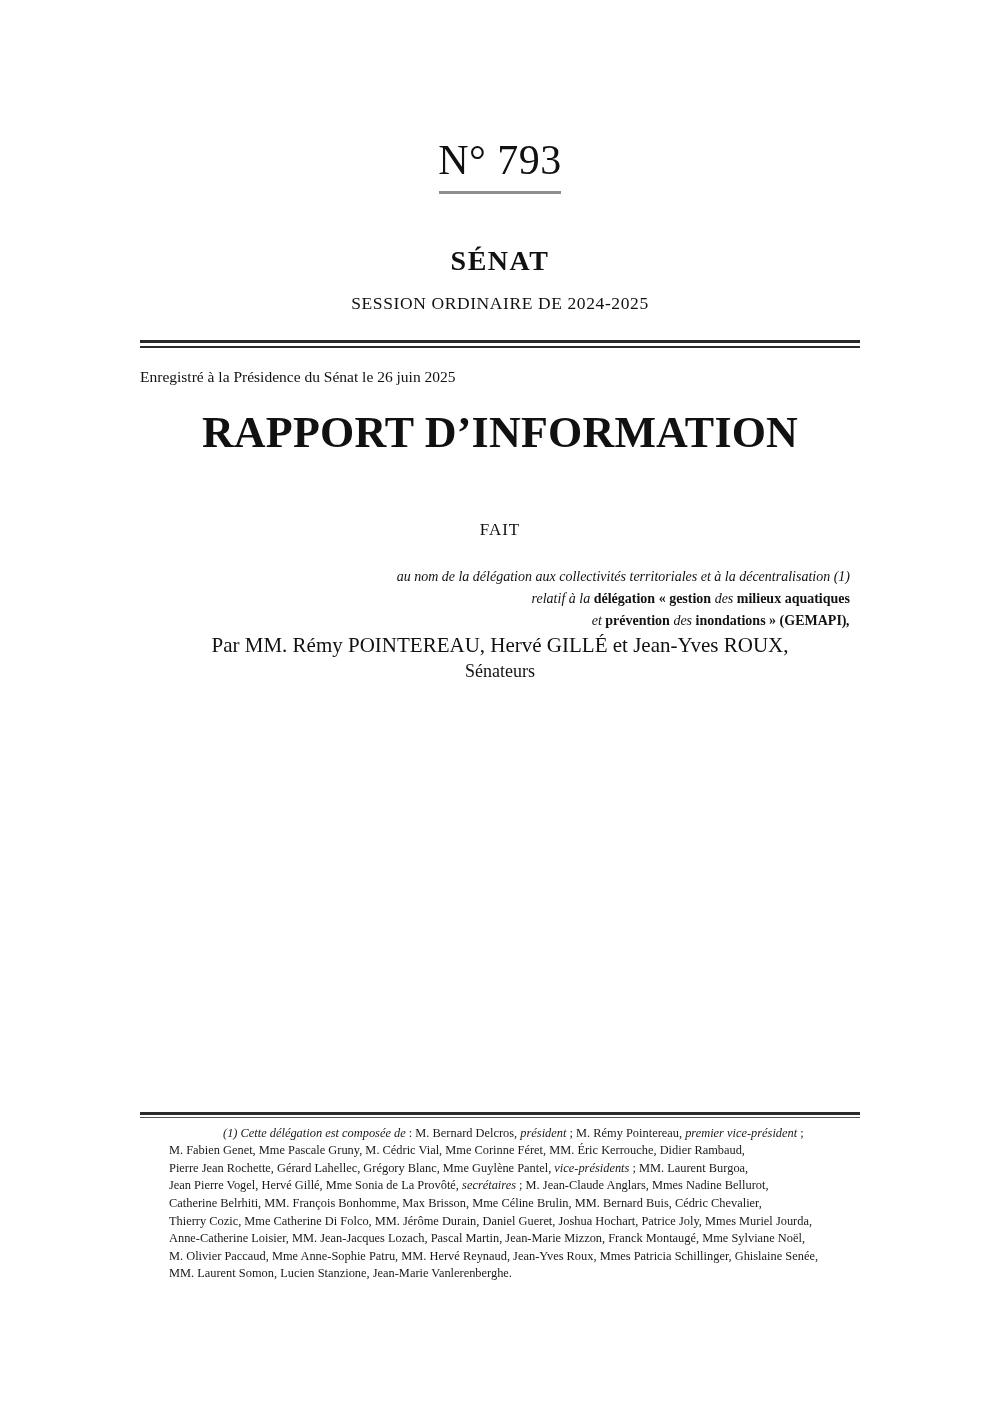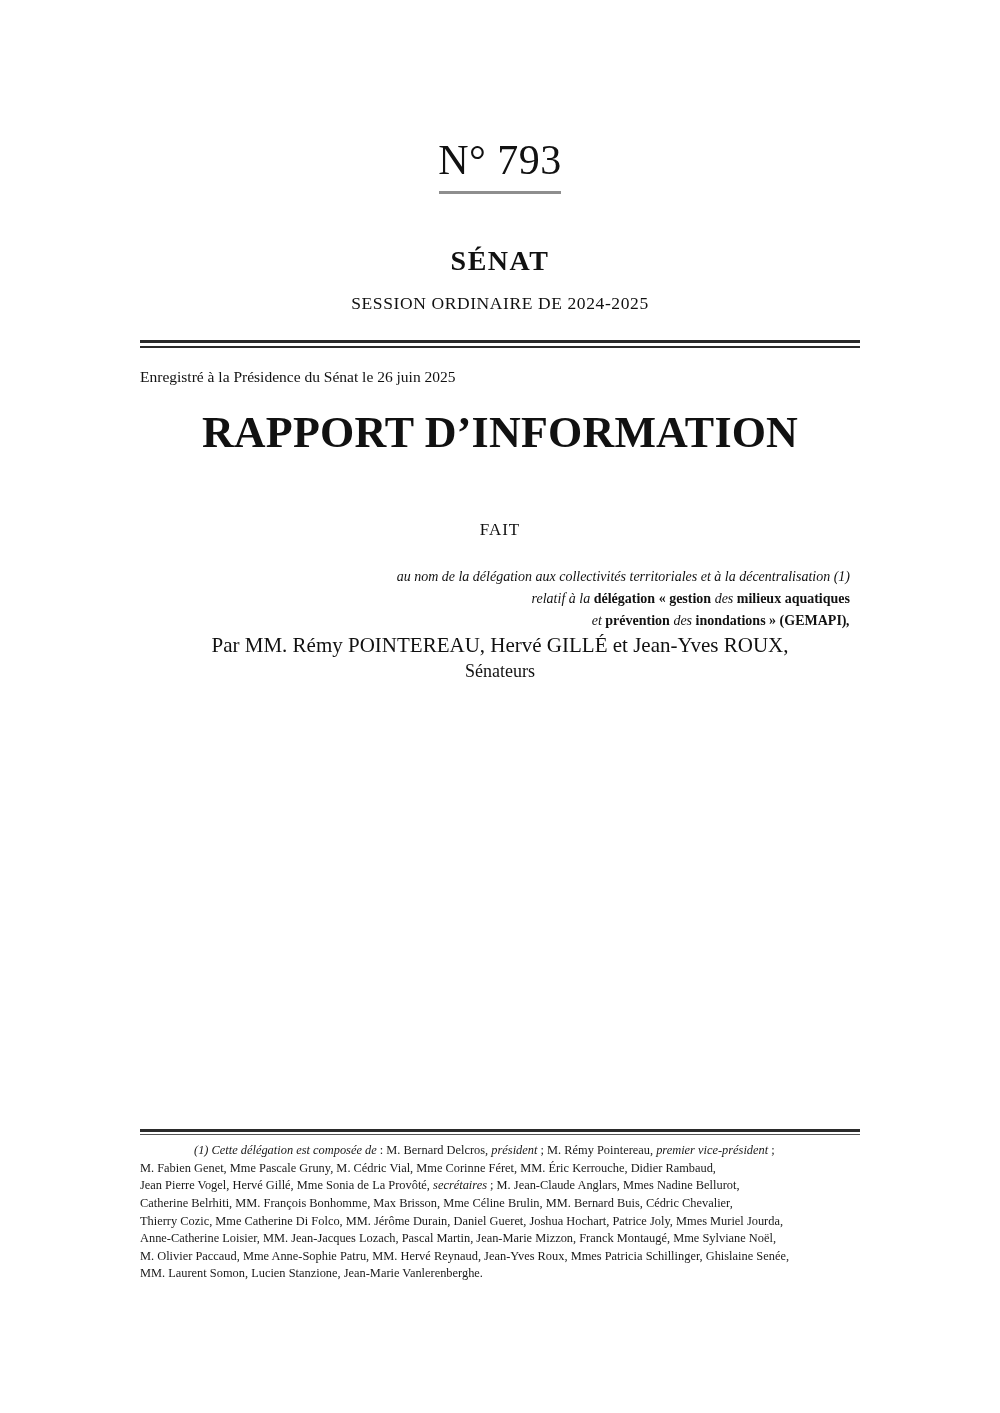--- a/index.html
+++ b/index.html
@@ -135,20 +135,21 @@
     height: 1px;
     background: #555555;
   }
   .footnote-body {
     margin-top: 7px;
     font-size: 12.4px;
     line-height: 1.42;
     text-align: justify;
     text-justify: inter-word;
     color: #1a1a1a;
+    margin-left: 29px;
   }
   .footnote-body .lead {
     font-style: italic;
   }
   .footnote-body .it {
     font-style: italic;
   }
   .footnote-body .indent {
     display: inline-block;
     width: 54px;
@@ -198,20 +199,21 @@
 
   <div class="footnote-wrap">
     <div class="footnote-sep">
       <div class="sep-thick"></div>
       <div class="sep-gap"></div>
       <div class="sep-thin"></div>
     </div>
     <div class="footnote-body">
       <span class="fn-line"><span class="indent"></span><span class="lead">(1) Cette délégation est composée de</span><span> : M. Bernard Delcros, </span><span class="it">président</span><span> ; M. Rémy Pointereau, </span><span class="it">premier vice-président</span><span> ;</span></span>
       <span class="fn-line">M. Fabien Genet, Mme Pascale Gruny, M. Cédric Vial, Mme Corinne Féret, MM. Éric Kerrouche, Didier Rambaud,</span>
+      <span class="fn-line"><span>Pierre Jean Rochette, Gérard Lahellec, Grégory Blanc, Mme Guylène Pantel, </span><span class="it">vice-présidents</span><span> ; MM. Laurent Burgoa,</span></span>
       <span class="fn-line"><span>Jean Pierre Vogel, Hervé Gillé, Mme Sonia de La Provôté, </span><span class="it">secrétaires</span><span> ; M. Jean-Claude Anglars, Mmes Nadine Bellurot,</span></span>
       <span class="fn-line">Catherine Belrhiti, MM. François Bonhomme, Max Brisson, Mme Céline Brulin, MM. Bernard Buis, Cédric Chevalier,</span>
       <span class="fn-line">Thierry Cozic, Mme Catherine Di Folco, MM. Jérôme Durain, Daniel Gueret, Joshua Hochart, Patrice Joly, Mmes Muriel Jourda,</span>
       <span class="fn-line">Anne-Catherine Loisier, MM. Jean-Jacques Lozach, Pascal Martin, Jean-Marie Mizzon, Franck Montaugé, Mme Sylviane Noël,</span>
       <span class="fn-line">M. Olivier Paccaud, Mme Anne-Sophie Patru, MM. Hervé Reynaud, Jean-Yves Roux, Mmes Patricia Schillinger, Ghislaine Senée,</span>
       <span class="fn-line">MM. Laurent Somon, Lucien Stanzione, Jean-Marie Vanlerenberghe.</span>
     </div>
   </div>
 
 </div>

